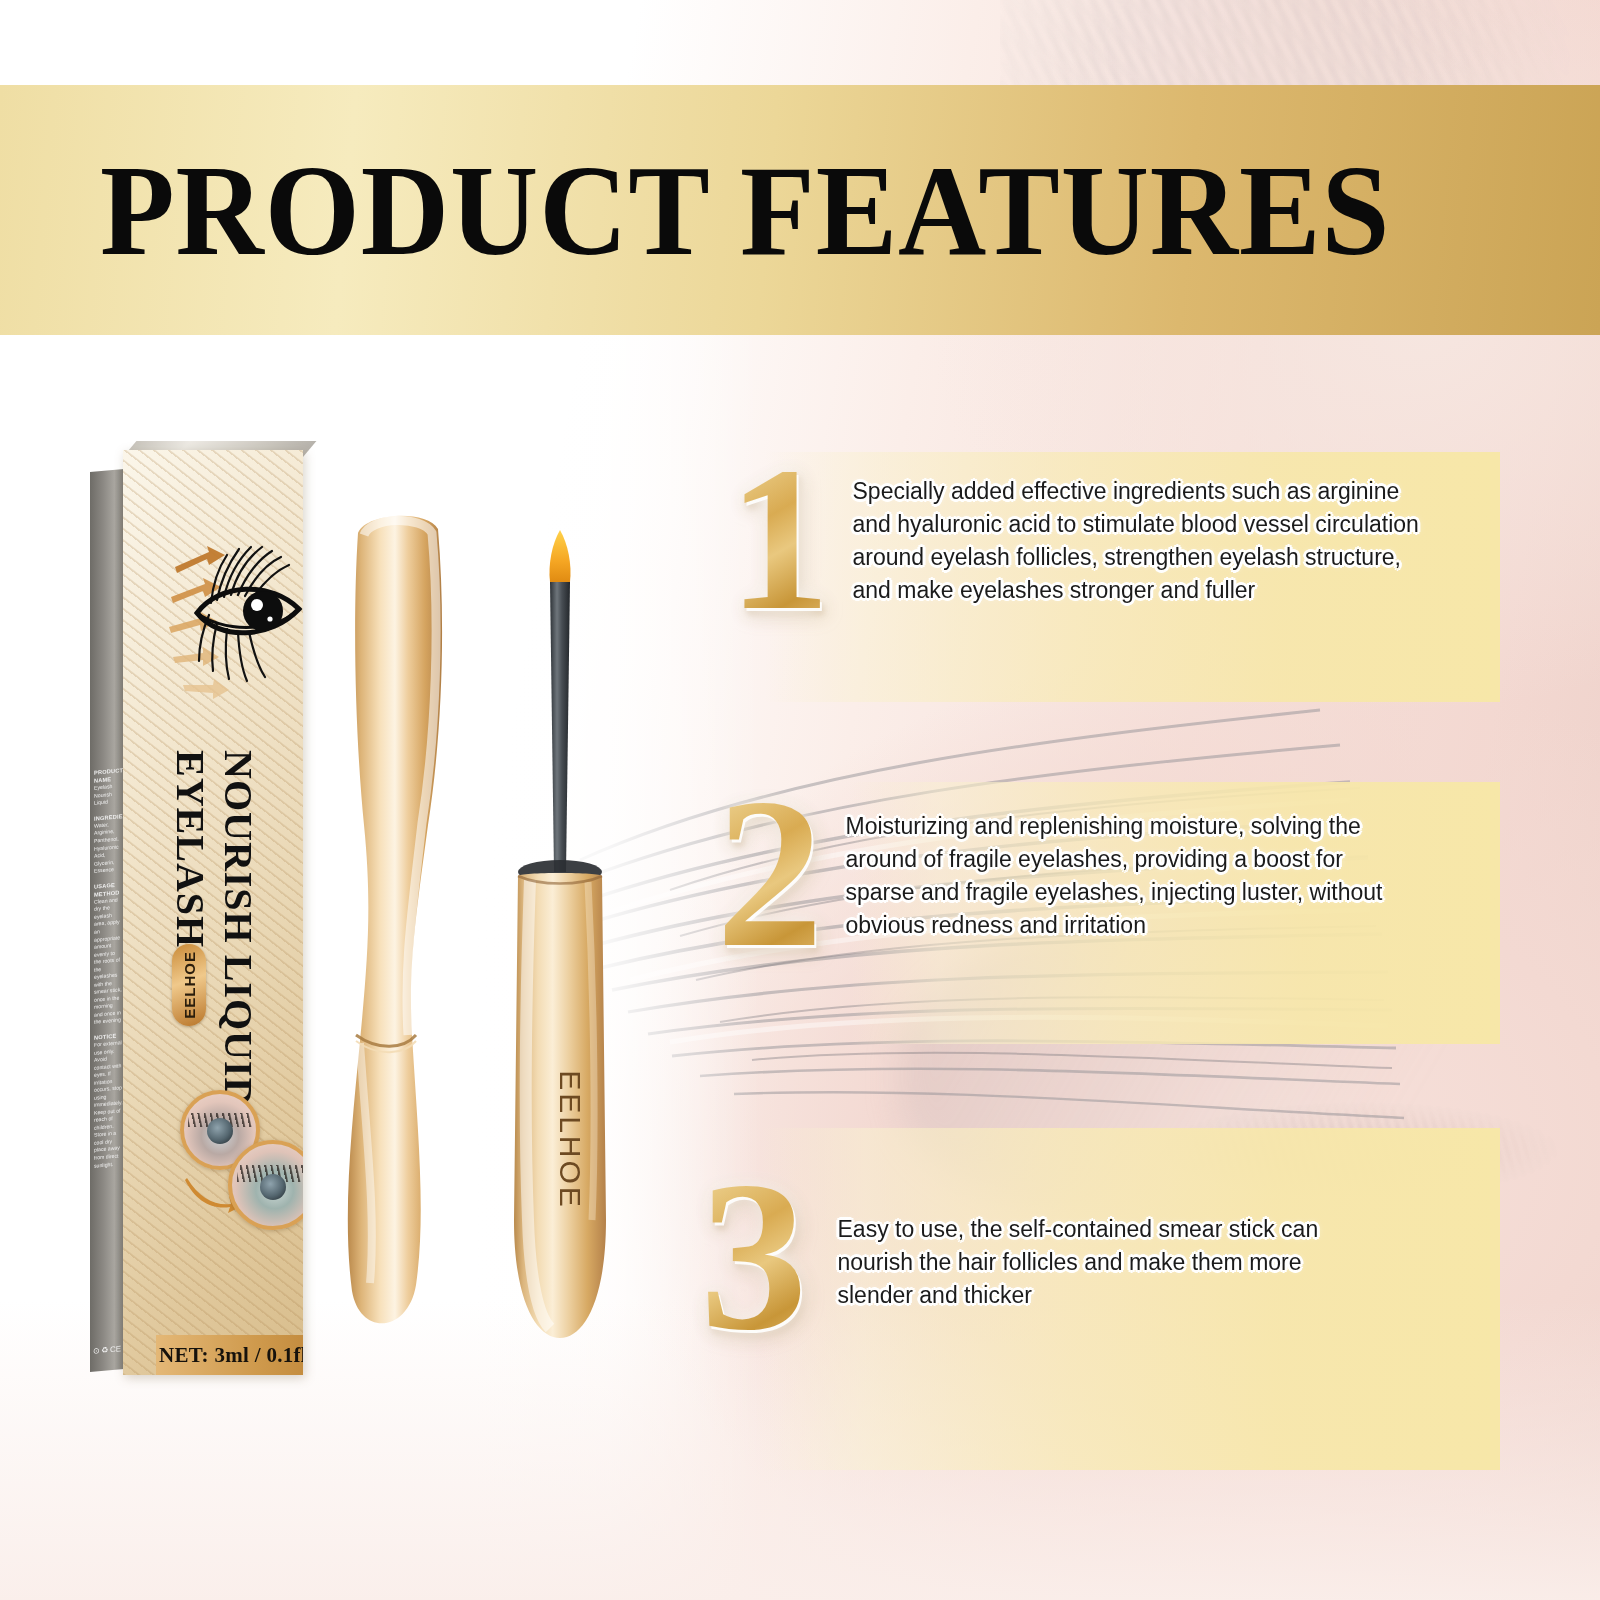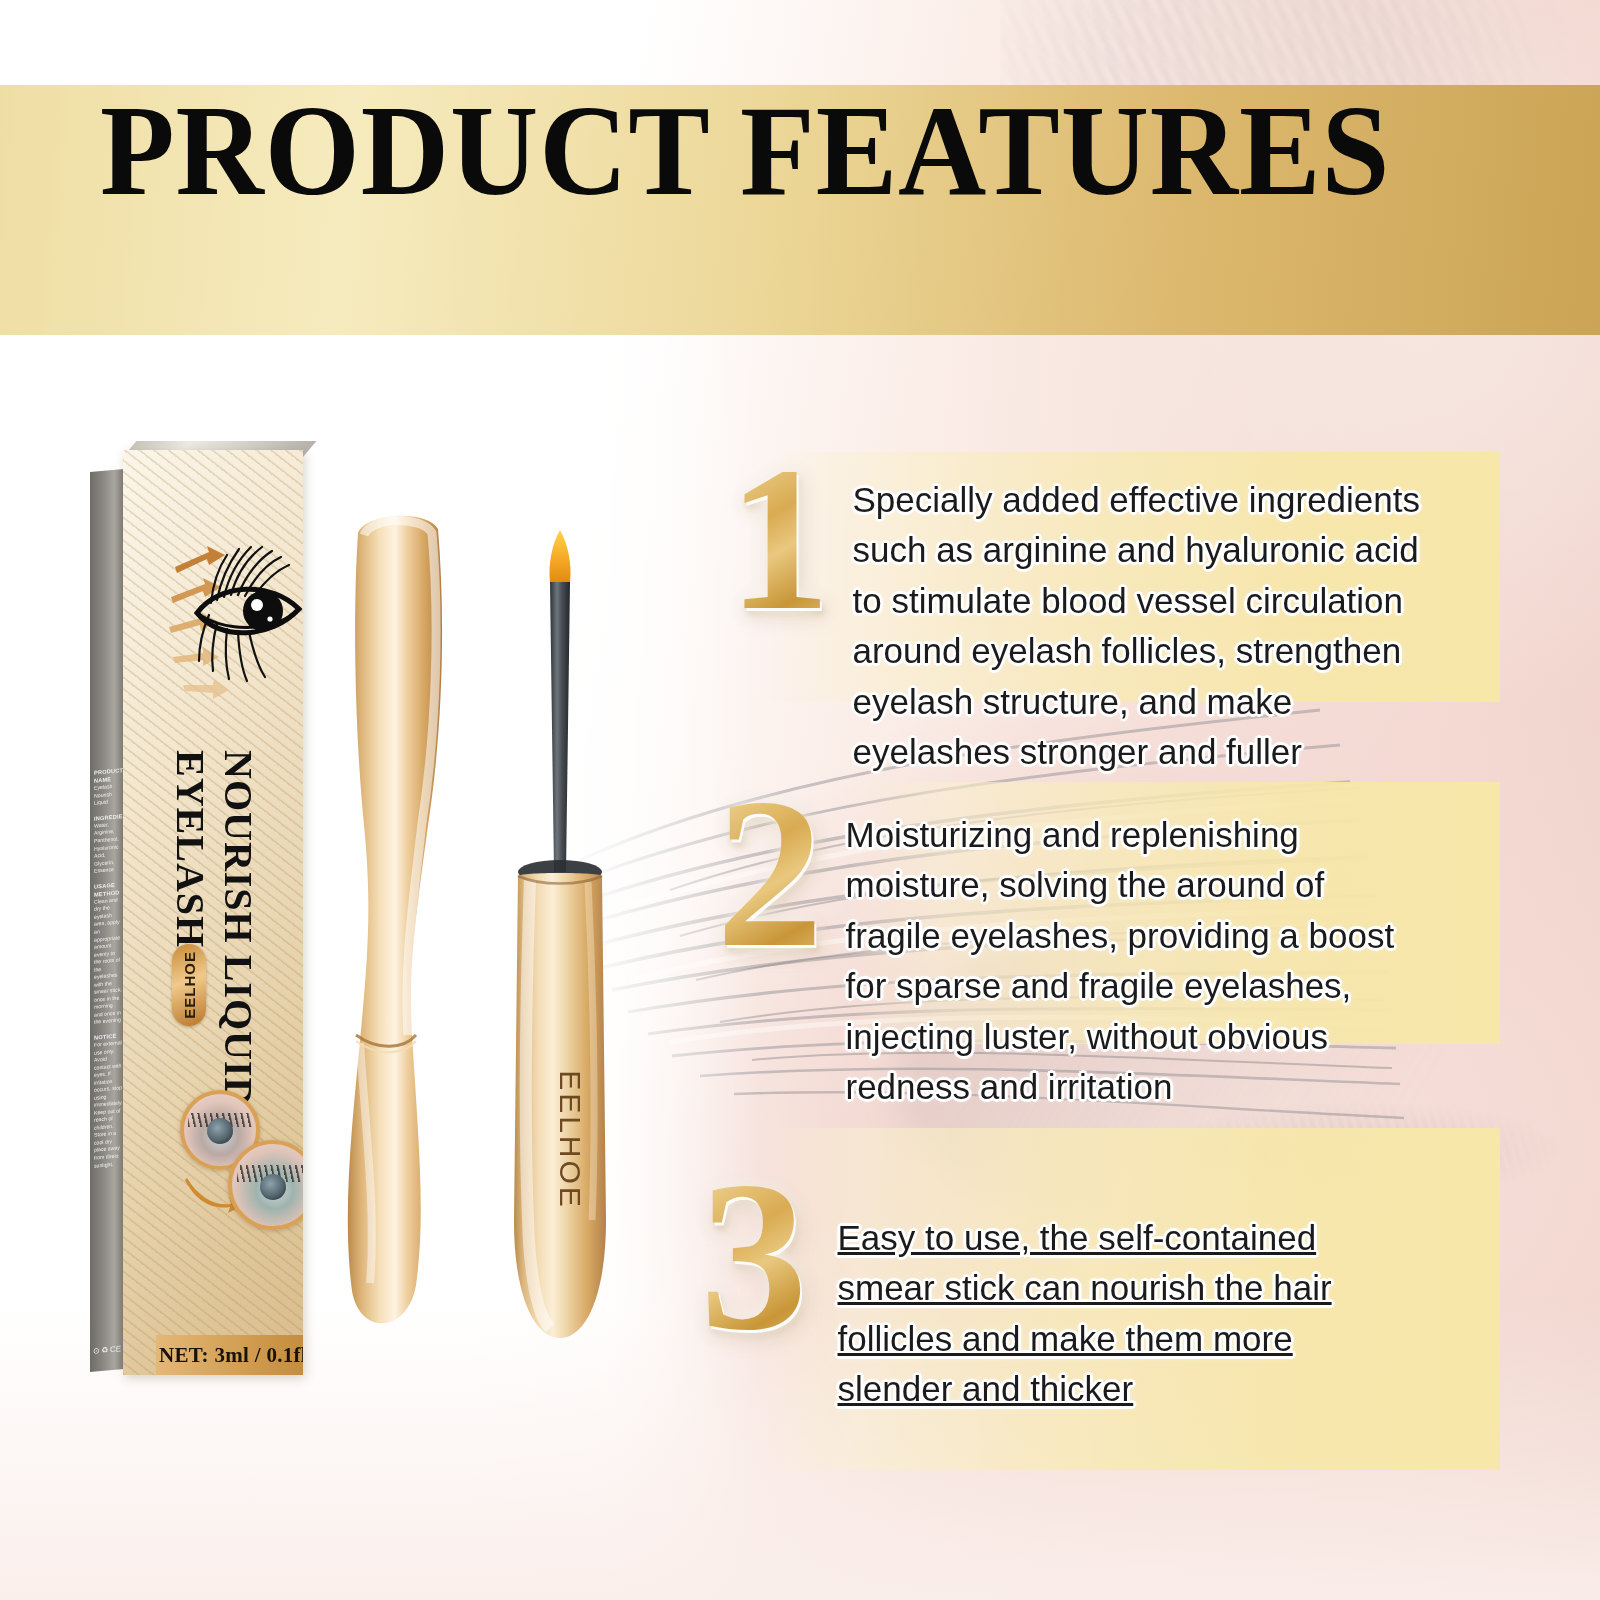--- a/index.html
+++ b/index.html
@@ -51,21 +51,21 @@
   }
   .bg-bottomfade{
     position:absolute;left:0;bottom:0;width:1600px;height:300px;
     background:linear-gradient(0deg,rgba(250,238,234,.95),rgba(250,238,234,0));
   }
 
   
   .banner{
     position:absolute;left:0;top:85px;width:1600px;height:250px;
     background:linear-gradient(95deg,#efdea4 0%,#f6ebbe 22%,#ecd798 48%,#dcb86e 74%,#cba455 100%);
-    display:flex;
+    display:flex;align-items:center;
   }
   .banner-title{
     margin-left:100px;
     font-family:"Liberation Serif",serif;
     font-weight:700;font-size:130px;line-height:1;
     letter-spacing:1px;color:#0a0a0a;
     transform:scaleX(.94);transform-origin:left center;
     white-space:nowrap;
   }
 
@@ -189,37 +189,37 @@
     font-weight:700;line-height:.9;
     color:#e3b758;
     background:linear-gradient(150deg,#f3dda2 0%,#d9ab52 38%,#e9c87f 55%,#c89638 78%,#e6c077 100%);
     -webkit-background-clip:text;background-clip:text;
     -webkit-text-fill-color:transparent;
     filter:drop-shadow(2px 3px 0 rgba(255,255,255,.9)) drop-shadow(0 0 9px rgba(255,255,255,.95)) drop-shadow(2px 4px 3px rgba(150,110,50,.35));
     user-select:none;
   }
   .ftext{
     font-family:"Liberation Sans",sans-serif;
-    font-size:35px;line-height:1.44;color:#1b1b1b;
+    font-size:23px;line-height:1.44;color:#1b1b1b;
     text-shadow:
       -2px -2px 0 #fff, 2px -2px 0 #fff, -2px 2px 0 #fff, 2px 2px 0 #fff,
       -3px 0 0 #fff, 3px 0 0 #fff, 0 -3px 0 #fff, 0 3px 0 #fff,
       0 0 7px rgba(255,255,255,.95);
   }
   .feat-1{left:728px;top:455px;width:790px;}
   .feat-1 .fnum{font-size:205px;margin:-8px 22px 0 0;}
   .feat-1 .ftext{width:575px;padding-top:20px;}
 
   .feat-2{left:716px;top:790px;width:800px;}
   .feat-2 .fnum{font-size:215px;margin:-14px 22px 0 0;}
   .feat-2 .ftext{width:570px;padding-top:20px;}
 
   .feat-3{left:700px;top:1165px;width:810px;}
   .feat-3 .fnum{font-size:215px;margin:-6px 30px 0 0;}
-  .feat-3 .ftext{width:545px;padding-top:48px;text-decoration:underline;}
+  .feat-3 .ftext{width:545px;padding-top:48px;}
 </style>
 </head>
 <body>
 
 <div class="bg">
   <div class="bg-skin"></div>
   <div class="bg-hair"></div>
   <div class="bg-eyelid"></div>
 
   <div class="bg-lashes">

